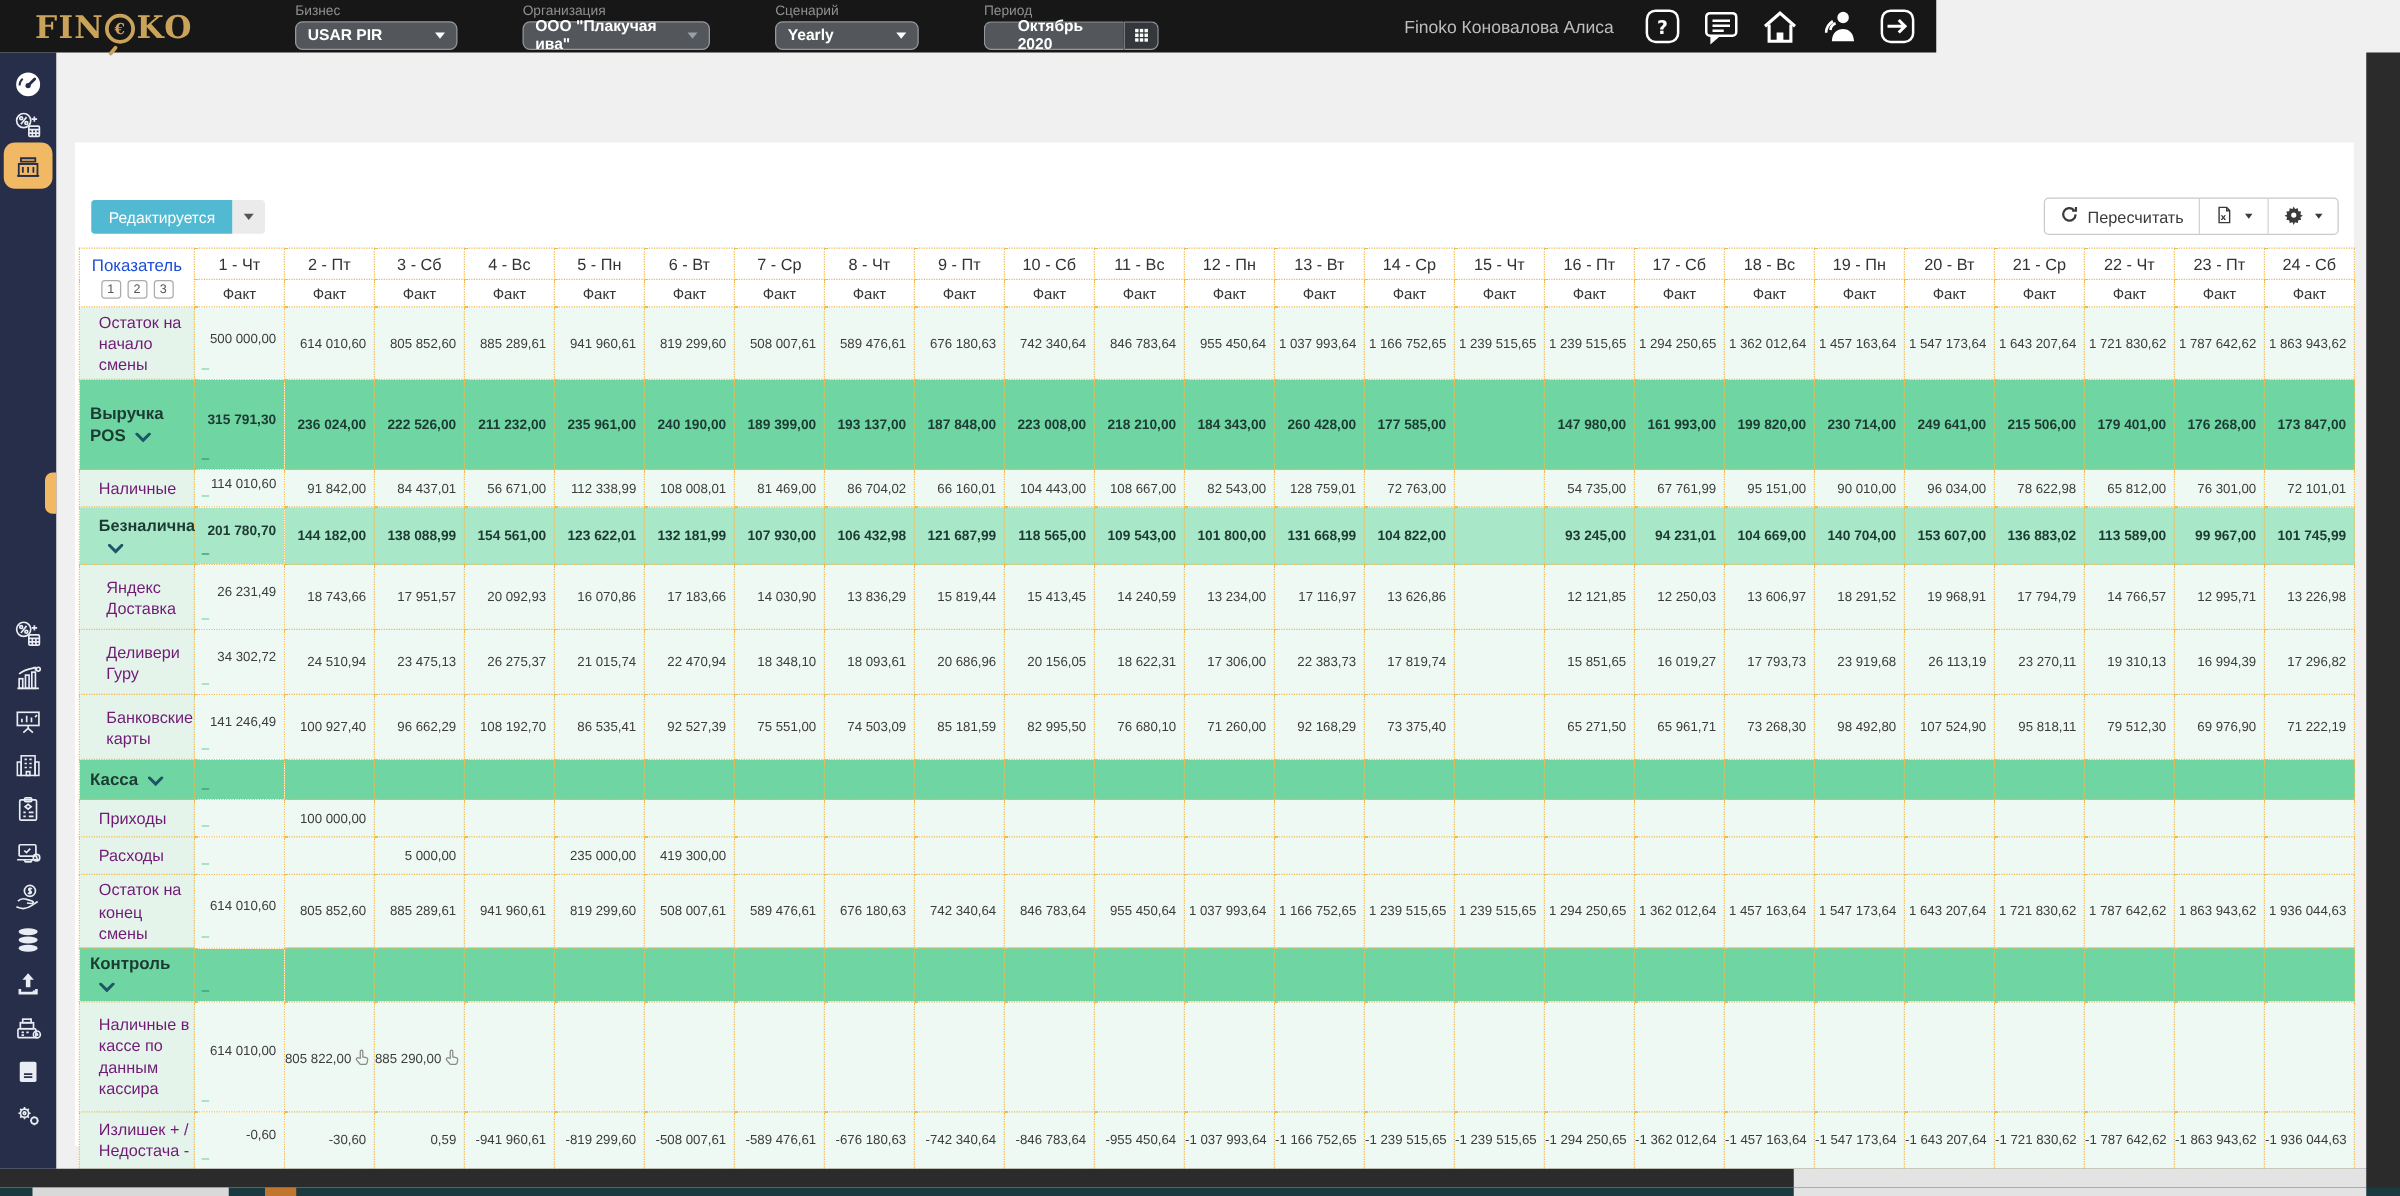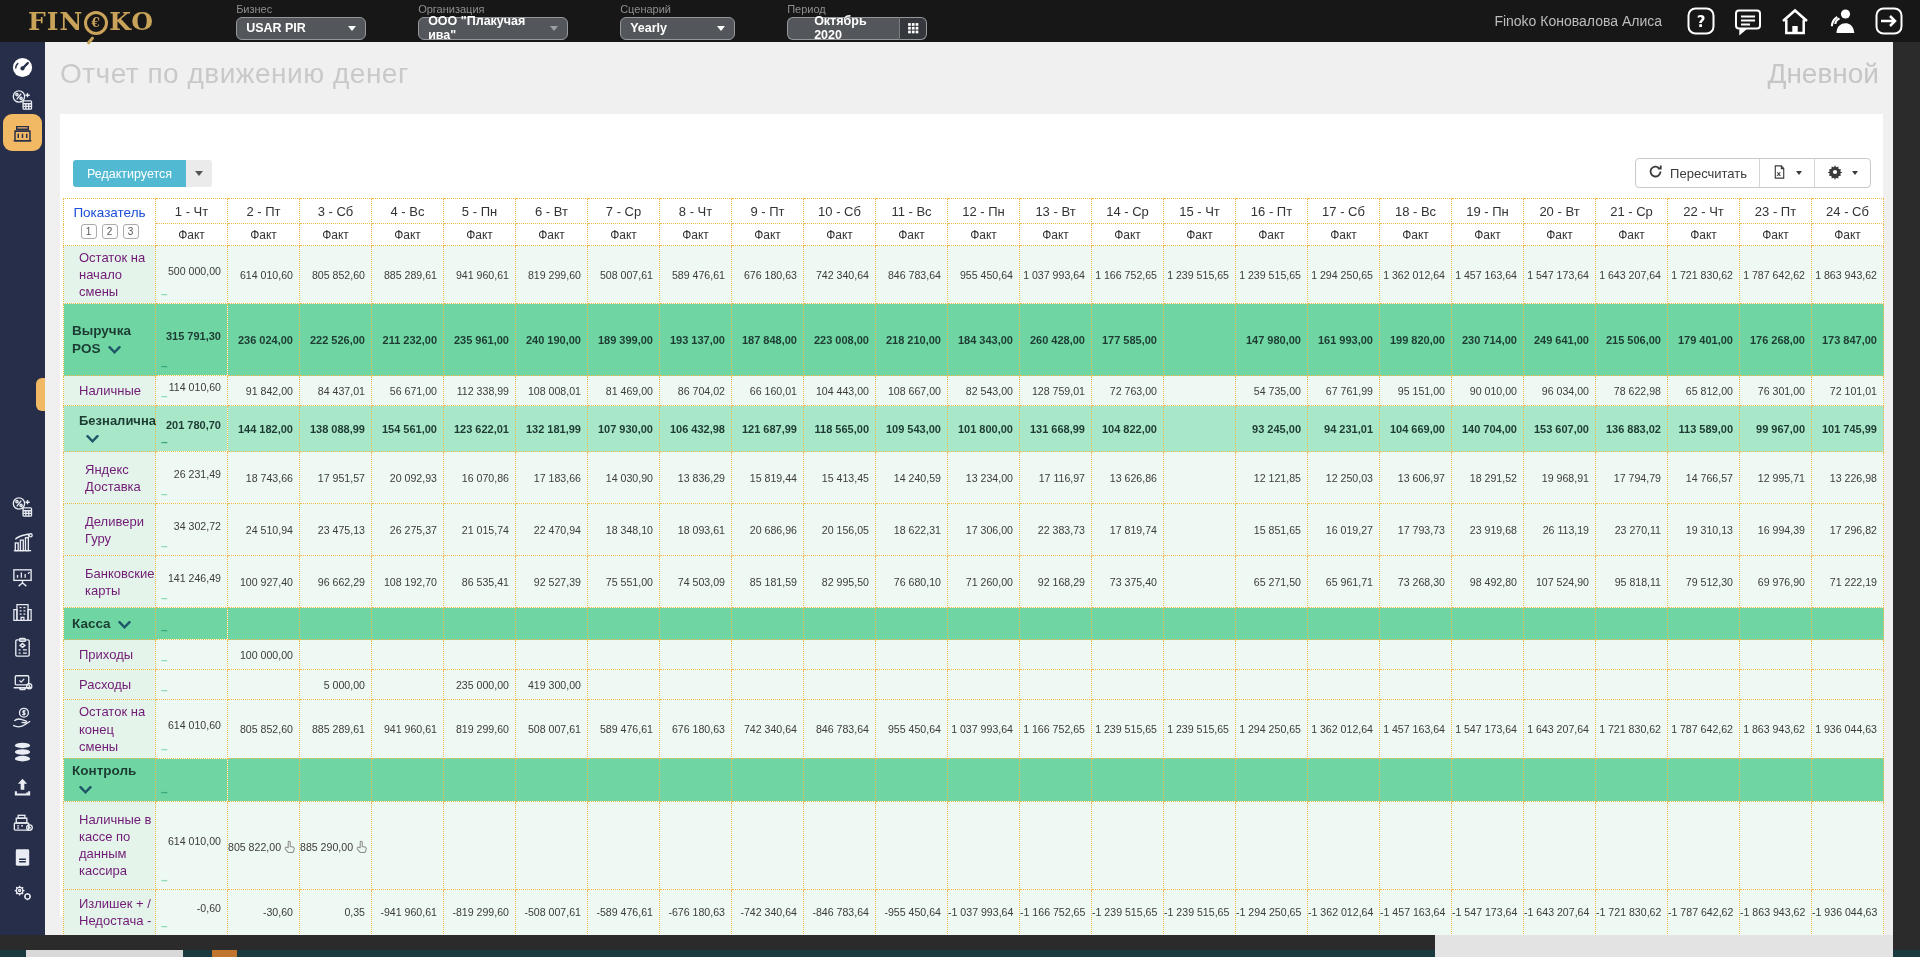--- a/index.html
+++ b/index.html
@@ -1,20 +1,20 @@
 <!DOCTYPE html>
 <html><head>
 <meta charset="utf-8">
 <style>
   * { box-sizing: border-box; margin:0; padding:0; }
   html,body { width:1920px; height:957px; overflow:hidden; }
   body { font-family:"Liberation Sans",sans-serif; background:#f0f0f0; position:relative; }
 
   
-  .topbar { position:absolute; top:0; left:0; width:1920px; height:42px; background:#171717; display:flex; align-items:center; z-index:9; }
+  .topbar { position:absolute; top:0; left:0; width:1549px; height:42px; background:#171717; display:flex; align-items:center; z-index:9; }
   .logo { display:flex; align-items:center; margin-left:28px; color:#c9a35a; font-family:"DejaVu Serif",serif; font-size:25px; font-weight:bold; letter-spacing:1px; }
   .logo-o { width:24px; height:24px; border:3px solid #c9a35a; border-radius:50%; display:inline-flex; align-items:center; justify-content:center; font-size:12px; margin:0 1px; position:relative; top:2px; }
   .logo-handle { position:absolute; width:3px; height:9px; background:#c9a35a; left:2px; top:22px; transform:rotate(40deg); border-radius:2px; }
   .filters { display:flex; align-items:flex-end; margin-left:82px; }
   .filter { position:relative; margin-right:52px; }
   .filter-label { font-size:11px; color:#8f8f8f; margin-bottom:2px; }
   .fcontrol { height:23px; background:#53575b; border:1px solid #96989b; border-radius:6px; color:#fff; font-size:12.5px; font-weight:bold; display:flex; align-items:center; padding:0 9px; }
   .fcontrol .caret { margin-left:auto; width:0; height:0; border-left:4px solid transparent; border-right:4px solid transparent; border-top:5px solid #fff; }
   .fcontrol.muted .caret { border-top-color:#9aa0a5; }
   .date-group { display:flex; }
@@ -299,24 +299,20 @@
         <circle cx="9" cy="10" r="3.4"></circle>
         <circle cx="9" cy="10" r="1.1"></circle>
         <path d="M9 4.9 v2 M9 13.1 v2 M3.9 10 h2 M12.1 10 h2 M5.4 6.4 l1.4 1.4 M11.2 12.2 l1.4 1.4 M12.6 6.4 l-1.4 1.4 M6.8 12.2 l-1.4 1.4"></path>
         <circle cx="17.2" cy="16.2" r="2.7"></circle>
         <path d="M17.2 12.7 v1.3 M17.2 18.7 v1.3 M13.7 16.2 h1.3 M19.4 16.2 h1.3"></path>
       </svg>
     </div>
   </div>
 
 <div class="main">
-  <div class="page-head">
-    <div class="page-title">Отчет по движению денег</div>
-    <div class="page-mode">Дневной</div>
-  </div>
   <div class="card">
     <div class="toolbar">
       <div class="edit-group">
         <button class="edit-btn">Редактируется</button>
         <div class="edit-caret">
             <span></span>
           </div>
       </div>
       <div class="btn-group">
         <div class="tb-btn">
@@ -795,21 +791,21 @@
               <td class="num"><span></span></td>
               <td class="num"><span></span></td>
               <td class="num"><span></span></td>
               <td class="num"><span></span></td>
               <td class="num"><span></span></td>
             </tr>
             <tr class="normal" style="height: 46px;">
               <td class="lbl i1"><span>Излишек + / Недостача -</span></td>
               <td class="num c1"><span class="dash">–</span><span class="v">-0,60</span></td>
               <td class="num"><span>-30,60</span></td>
-              <td class="num"><span>0,35</span></td>
+              <td class="num"><span>0,59</span></td>
               <td class="num"><span>-941 960,61</span></td>
               <td class="num"><span>-819 299,60</span></td>
               <td class="num"><span>-508 007,61</span></td>
               <td class="num"><span>-589 476,61</span></td>
               <td class="num"><span>-676 180,63</span></td>
               <td class="num"><span>-742 340,64</span></td>
               <td class="num"><span>-846 783,64</span></td>
               <td class="num"><span>-955 450,64</span></td>
               <td class="num"><span>-1 037 993,64</span></td>
               <td class="num"><span>-1 166 752,65</span></td>

